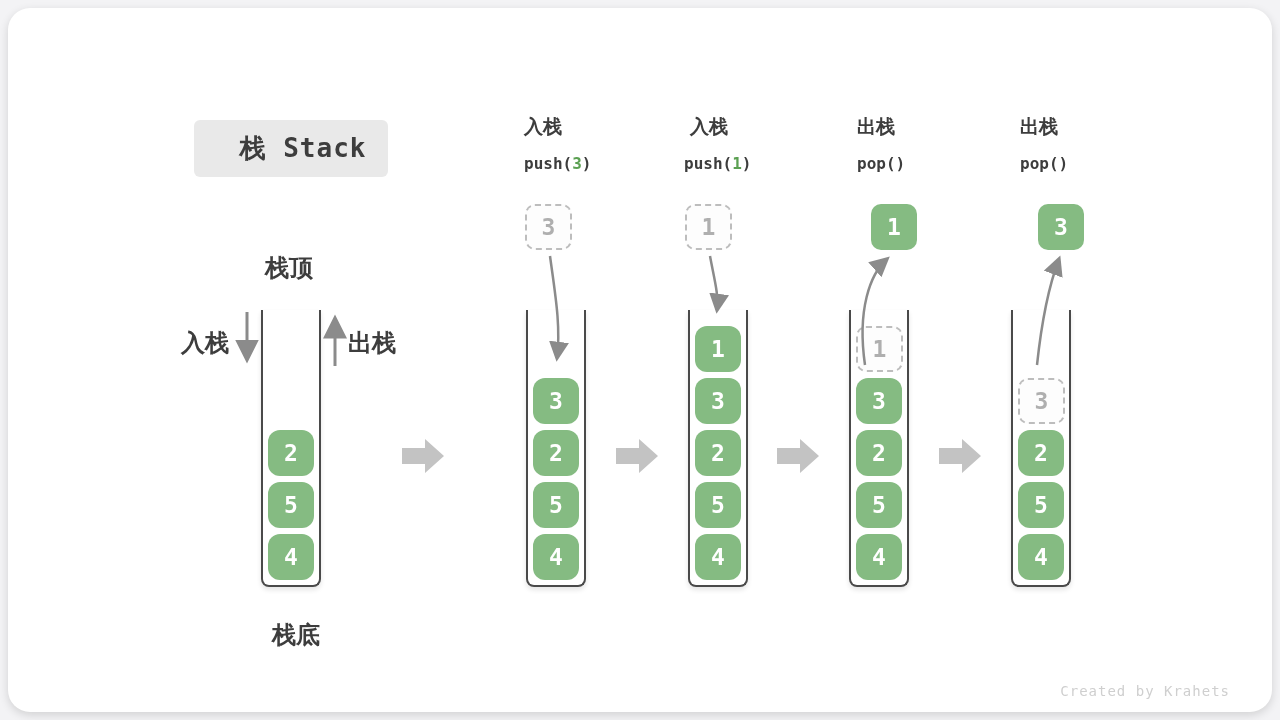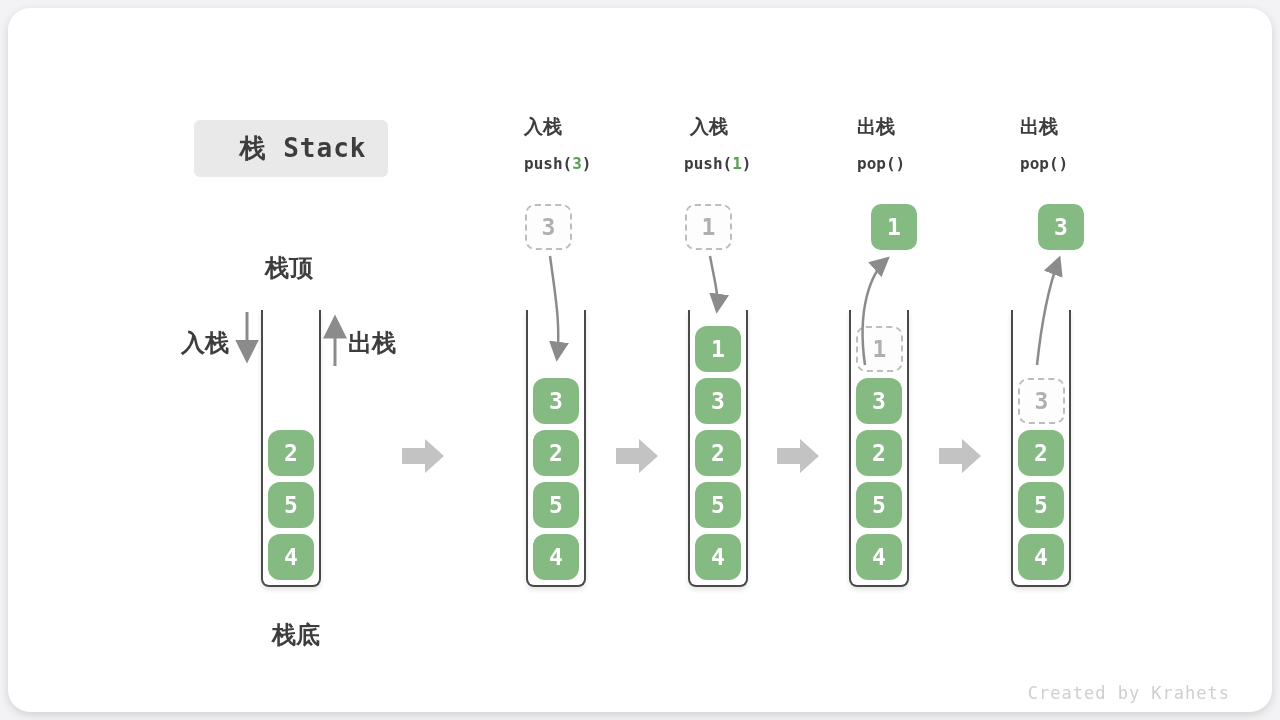--- a/index.html
+++ b/index.html
@@ -64,21 +64,21 @@
     background: #fdfdfd;
     border: 2px dashed #bdbdbd;
     color: #afafaf; font-family: "DejaVu Sans Mono", monospace;
     font-size: 23px; font-weight: bold;
     display: flex; align-items: center; justify-content: center;
   }
 
   .watermark {
     right: 42px; top: 675px;
     font-family: "DejaVu Sans Mono", monospace;
-    font-size: 17px; color: #cfcfcf; letter-spacing: 1px;
+    font-size: 14px; color: #cfcfcf; letter-spacing: 1px;
   }
 
   svg.overlay { position: absolute; left: 0; top: 0; pointer-events: none; }
 </style>
 </head>
 <body>
 
 <div class="card">
 
   <div class="abs title-badge">栈 Stack</div>

